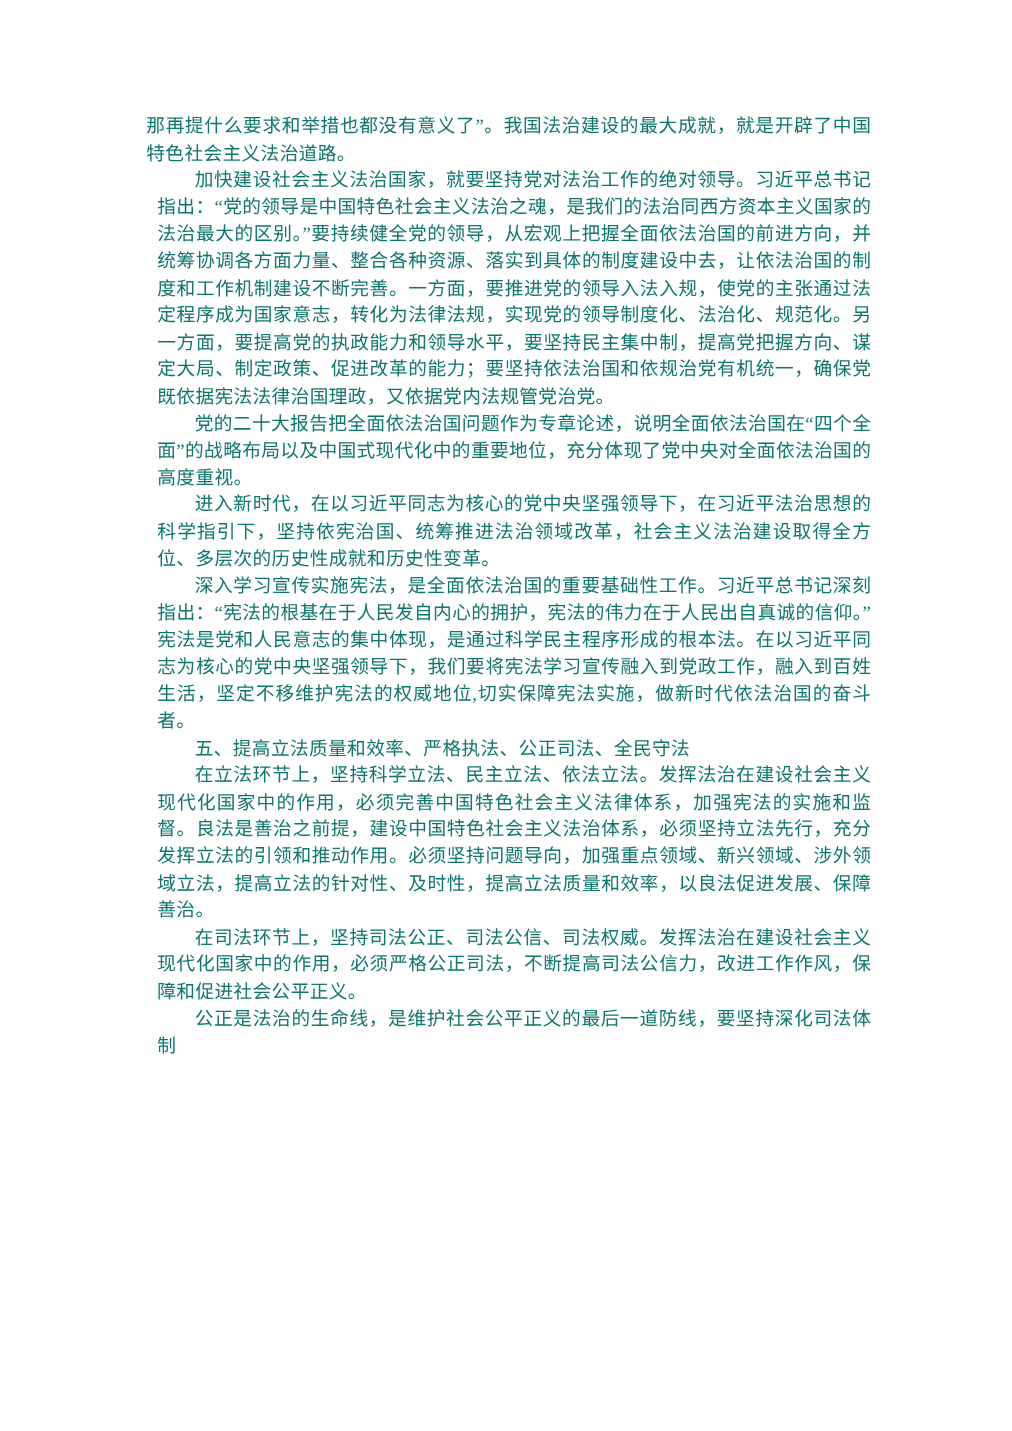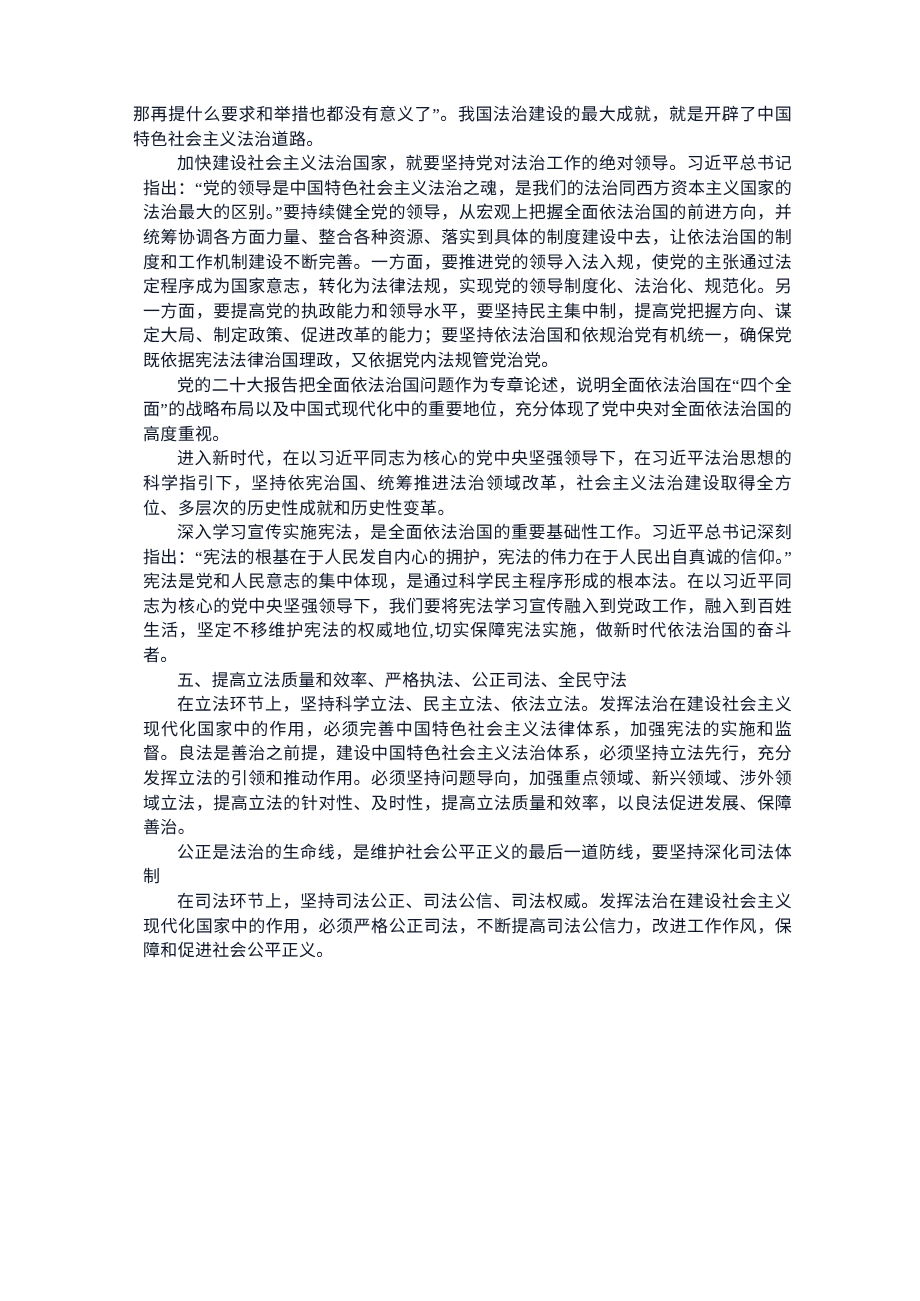--- a/index.html
+++ b/index.html
@@ -17,21 +17,21 @@
     position: relative;
     width: 920px;
     height: 1301px;
     background: #ffffff;
   }
   .text-column {
     position: absolute;
     left: 133px;
     top: 103px;
     width: 659px;
-    color: #0f172a;
+    color: #0f766e;
     font-size: 17px;
     line-height: 24.6px;
     letter-spacing: 0.32px;
     text-align: justify;
     text-justify: inter-ideograph;
   }
   .text-column p {
     margin: 0;
     padding: 0;
   }
@@ -48,16 +48,16 @@
 
 <div class="page">
   <div class="text-column">
       <p class="">那再提什么要求和举措也都没有意义了”。我国法治建设的最大成就，就是开辟了中国特色社会主义法治道路。</p>
       <p class="indent">加快建设社会主义法治国家，就要坚持党对法治工作的绝对领导。习近平总书记指出：“党的领导是中国特色社会主义法治之魂，是我们的法治同西方资本主义国家的法治最大的区别。”要持续健全党的领导，从宏观上把握全面依法治国的前进方向，并统筹协调各方面力量、整合各种资源、落实到具体的制度建设中去，让依法治国的制度和工作机制建设不断完善。一方面，要推进党的领导入法入规，使党的主张通过法定程序成为国家意志，转化为法律法规，实现党的领导制度化、法治化、规范化。另一方面，要提高党的执政能力和领导水平，要坚持民主集中制，提高党把握方向、谋定大局、制定政策、促进改革的能力；要坚持依法治国和依规治党有机统一，确保党既依据宪法法律治国理政，又依据党内法规管党治党。</p>
       <p class="indent">党的二十大报告把全面依法治国问题作为专章论述，说明全面依法治国在“四个全面”的战略布局以及中国式现代化中的重要地位，充分体现了党中央对全面依法治国的高度重视。</p>
       <p class="indent">进入新时代，在以习近平同志为核心的党中央坚强领导下，在习近平法治思想的科学指引下，坚持依宪治国、统筹推进法治领域改革，社会主义法治建设取得全方位、多层次的历史性成就和历史性变革。</p>
       <p class="indent">深入学习宣传实施宪法，是全面依法治国的重要基础性工作。习近平总书记深刻指出：“宪法的根基在于人民发自内心的拥护，宪法的伟力在于人民出自真诚的信仰。”宪法是党和人民意志的集中体现，是通过科学民主程序形成的根本法。在以习近平同志为核心的党中央坚强领导下，我们要将宪法学习宣传融入到党政工作，融入到百姓生活，坚定不移维护宪法的权威地位,切实保障宪法实施，做新时代依法治国的奋斗者。</p>
       <p class="indent heading">五、提高立法质量和效率、严格执法、公正司法、全民守法</p>
       <p class="indent">在立法环节上，坚持科学立法、民主立法、依法立法。发挥法治在建设社会主义现代化国家中的作用，必须完善中国特色社会主义法律体系，加强宪法的实施和监督。良法是善治之前提，建设中国特色社会主义法治体系，必须坚持立法先行，充分发挥立法的引领和推动作用。必须坚持问题导向，加强重点领域、新兴领域、涉外领域立法，提高立法的针对性、及时性，提高立法质量和效率，以良法促进发展、保障善治。</p>
+      <p class="indent">在司法环节上，坚持司法公正、司法公信、司法权威。发挥法治在建设社会主义现代化国家中的作用，必须严格公正司法，不断提高司法公信力，改进工作作风，保障和促进社会公平正义。</p>
       <p class="indent">公正是法治的生命线，是维护社会公平正义的最后一道防线，要坚持深化司法体制</p>
-      <p class="indent">在司法环节上，坚持司法公正、司法公信、司法权威。发挥法治在建设社会主义现代化国家中的作用，必须严格公正司法，不断提高司法公信力，改进工作作风，保障和促进社会公平正义。</p>
     </div>
 </div>
 
 </body></html>

